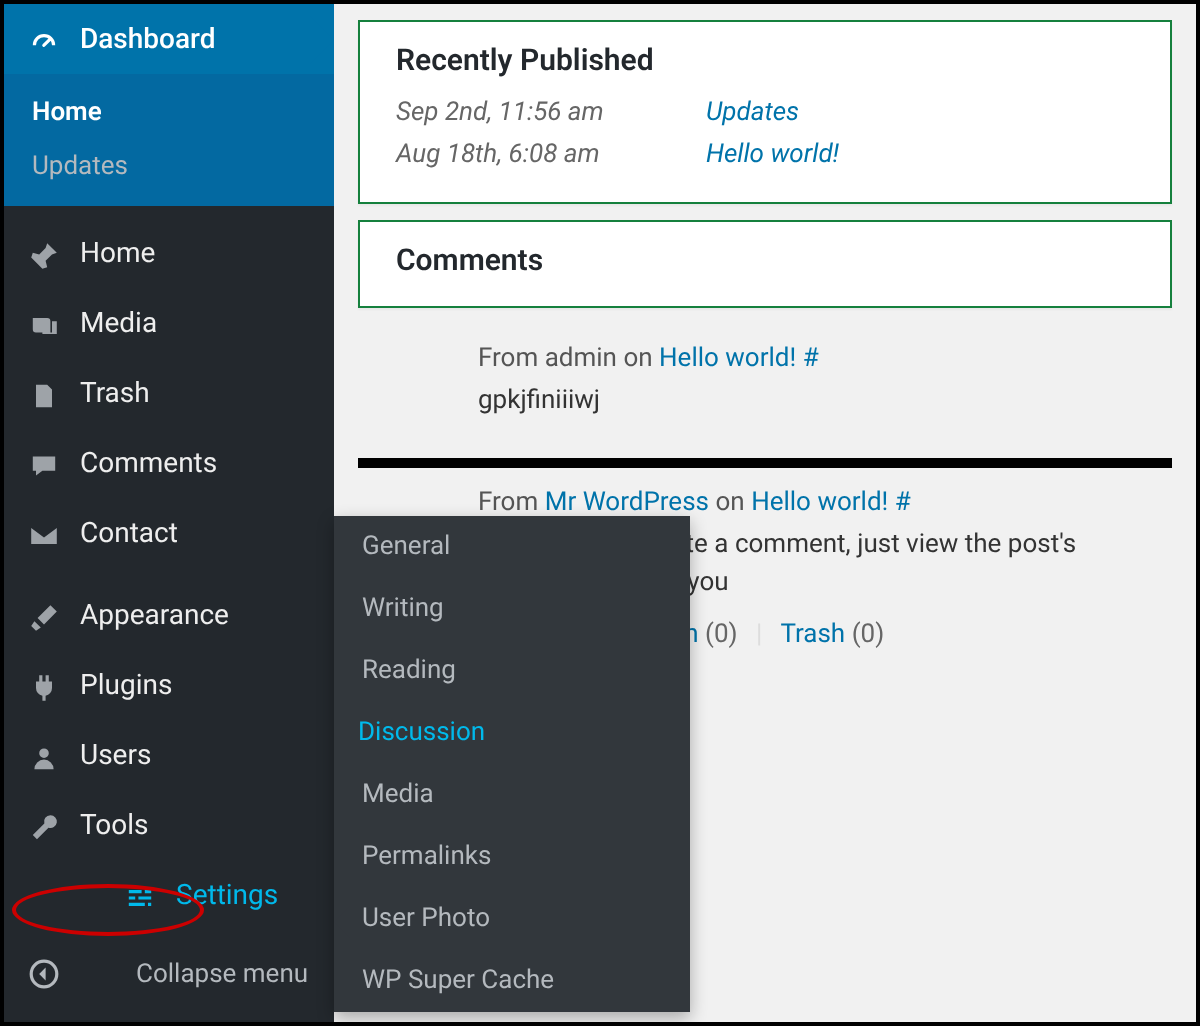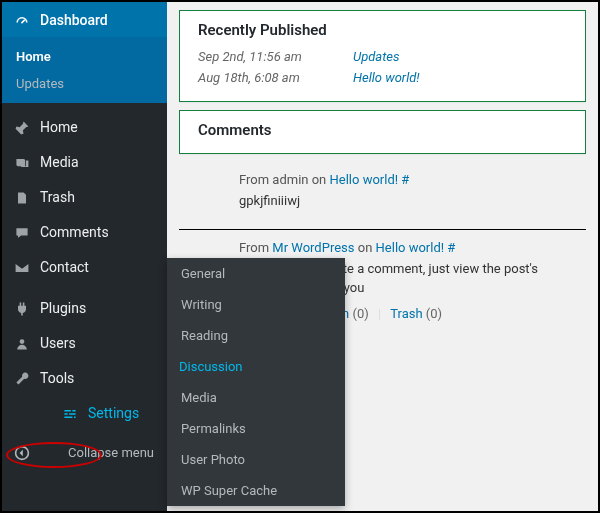--- a/index.html
+++ b/index.html
@@ -34,21 +34,21 @@
   
   .main { position:absolute; left:165px; top:0; right:0; height:100%; padding:8px 12px; overflow:hidden; }
   .box { background:#fff; border:1px solid #15803d; box-shadow:0 1px 1px rgba(0,0,0,0.04); padding:10px 18px; margin:0 0 8px 0; }
   .box h3 { font-size:15px; font-weight:600; color:#23282d; margin-bottom:10px; }
   .rp-row { display:flex; margin-bottom:6px; font-size:13px;font-style:italic; }
   .rp-row .time { color:#666; width:155px; }
   .rp-row .title a { color:#0073aa; text-decoration:none; }
   .comments-box { padding:10px 18px 4px 18px; }
   .clist { margin:0 0 0 0; }
   .comment { padding:10px 6px 18px 60px; font-size:13px; color:#333; }
-  .comment.sep { border-top:1px solid #000000; }
+  .comment.sep { border-top:5px solid #000000; }
   .comment .meta { margin-bottom:4px; color:#555; }
   .comment .meta a { color:#0073aa; text-decoration:none; }
   .comment p { line-height:1.5; color:#333; }
 
   .c-footer { font-size:13px; color:#666; padding:8px 0 4px 0; }
   .c-footer a { color:#0073aa; text-decoration:none; }
   .c-footer .sep { color:#ddd; padding:0 6px; }
 
   
   svg { width:16px; height:16px; vertical-align:middle; fill:currentColor; }
@@ -115,20 +115,28 @@
       <span class="icon">
         <svg viewBox="0 0 20 20">
             <path d="M2 5h16v10H2zM2 5l8 6 8-6"></path>
           </svg>
       </span>
       <span>Contact</span>
     </div>
 
     <div class="separator"></div>
 
+    <div class="menu-item">
+      <span class="icon">
+        <svg viewBox="0 0 20 20">
+            <path d="M14 2l4 4-8 8-4-4zM4 12l4 4-3 2-3-3z"></path>
+          </svg>
+      </span>
+      <span>Appearance</span>
+    </div>
 
     <div class="menu-item">
       <span class="icon">
         <svg viewBox="0 0 20 20">
             <path d="M7 2v4H5v4a5 5 0 0 0 4 4.9V18h2v-3.1A5 5 0 0 0 15 10V6h-2V2h-2v4H9V2z"></path>
           </svg>
       </span>
       <span>Plugins</span>
     </div>
 

